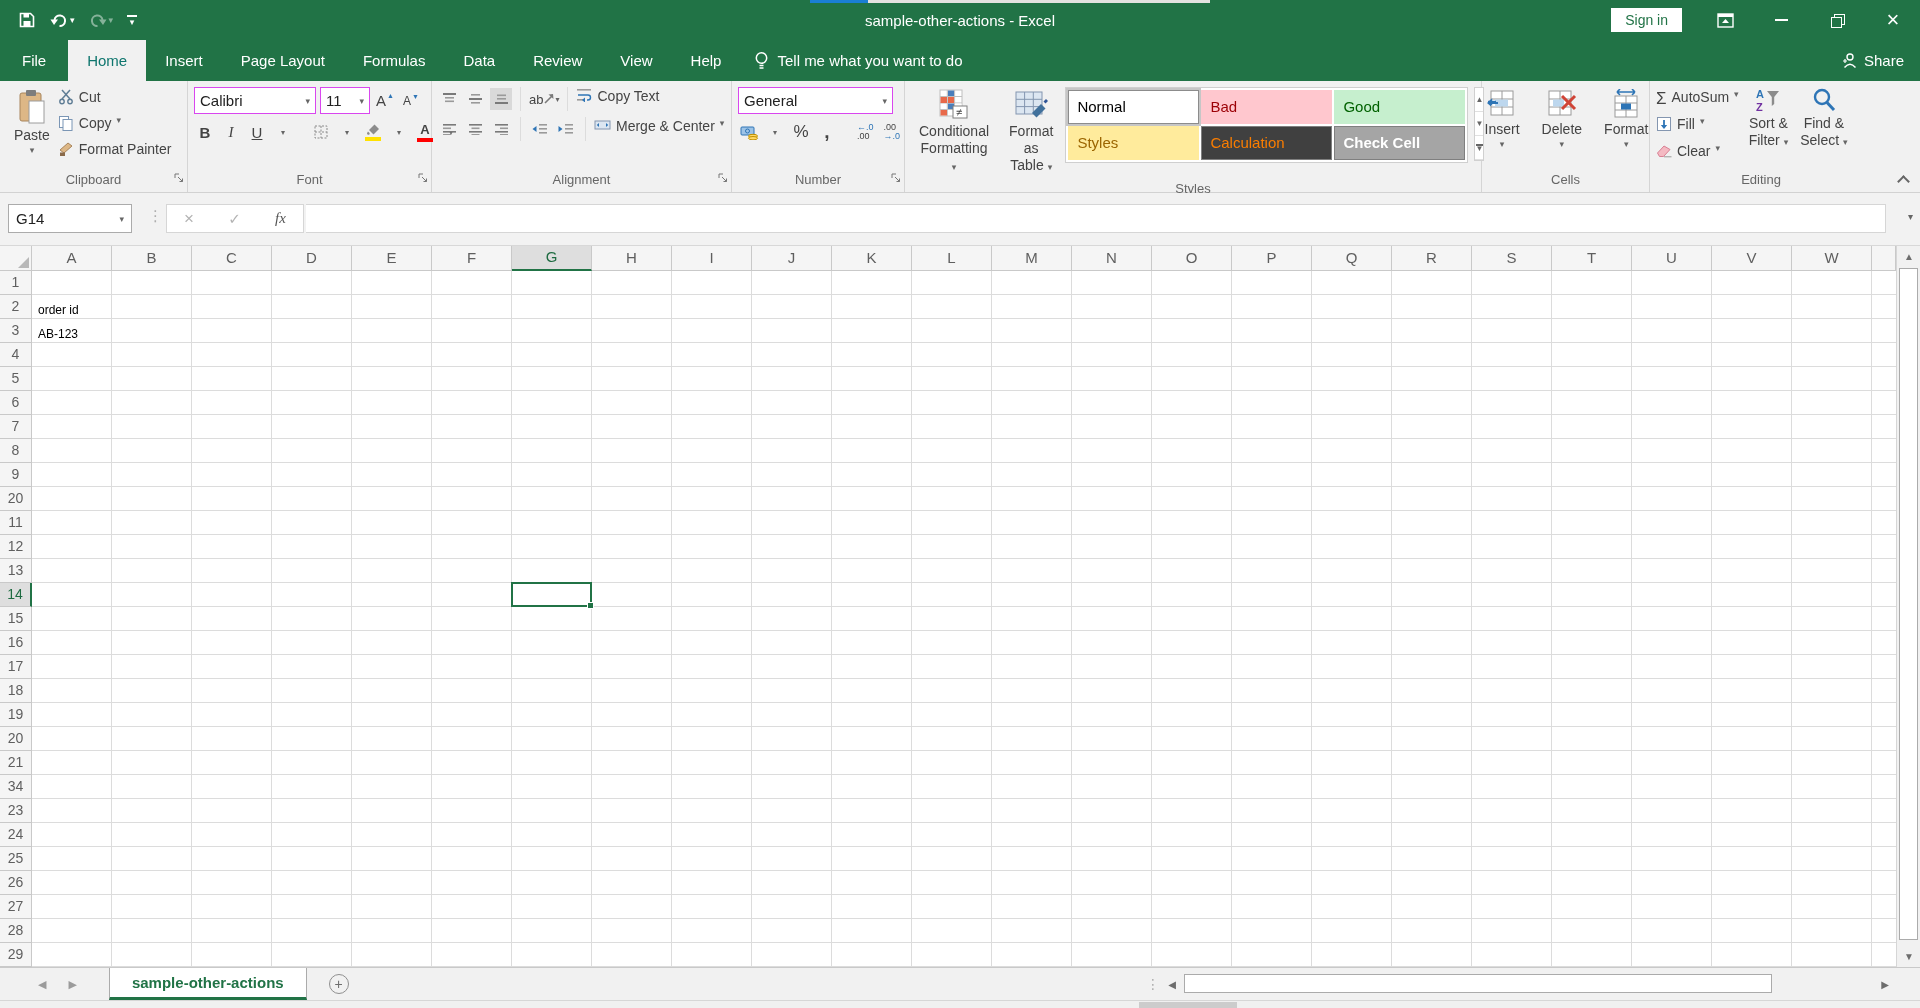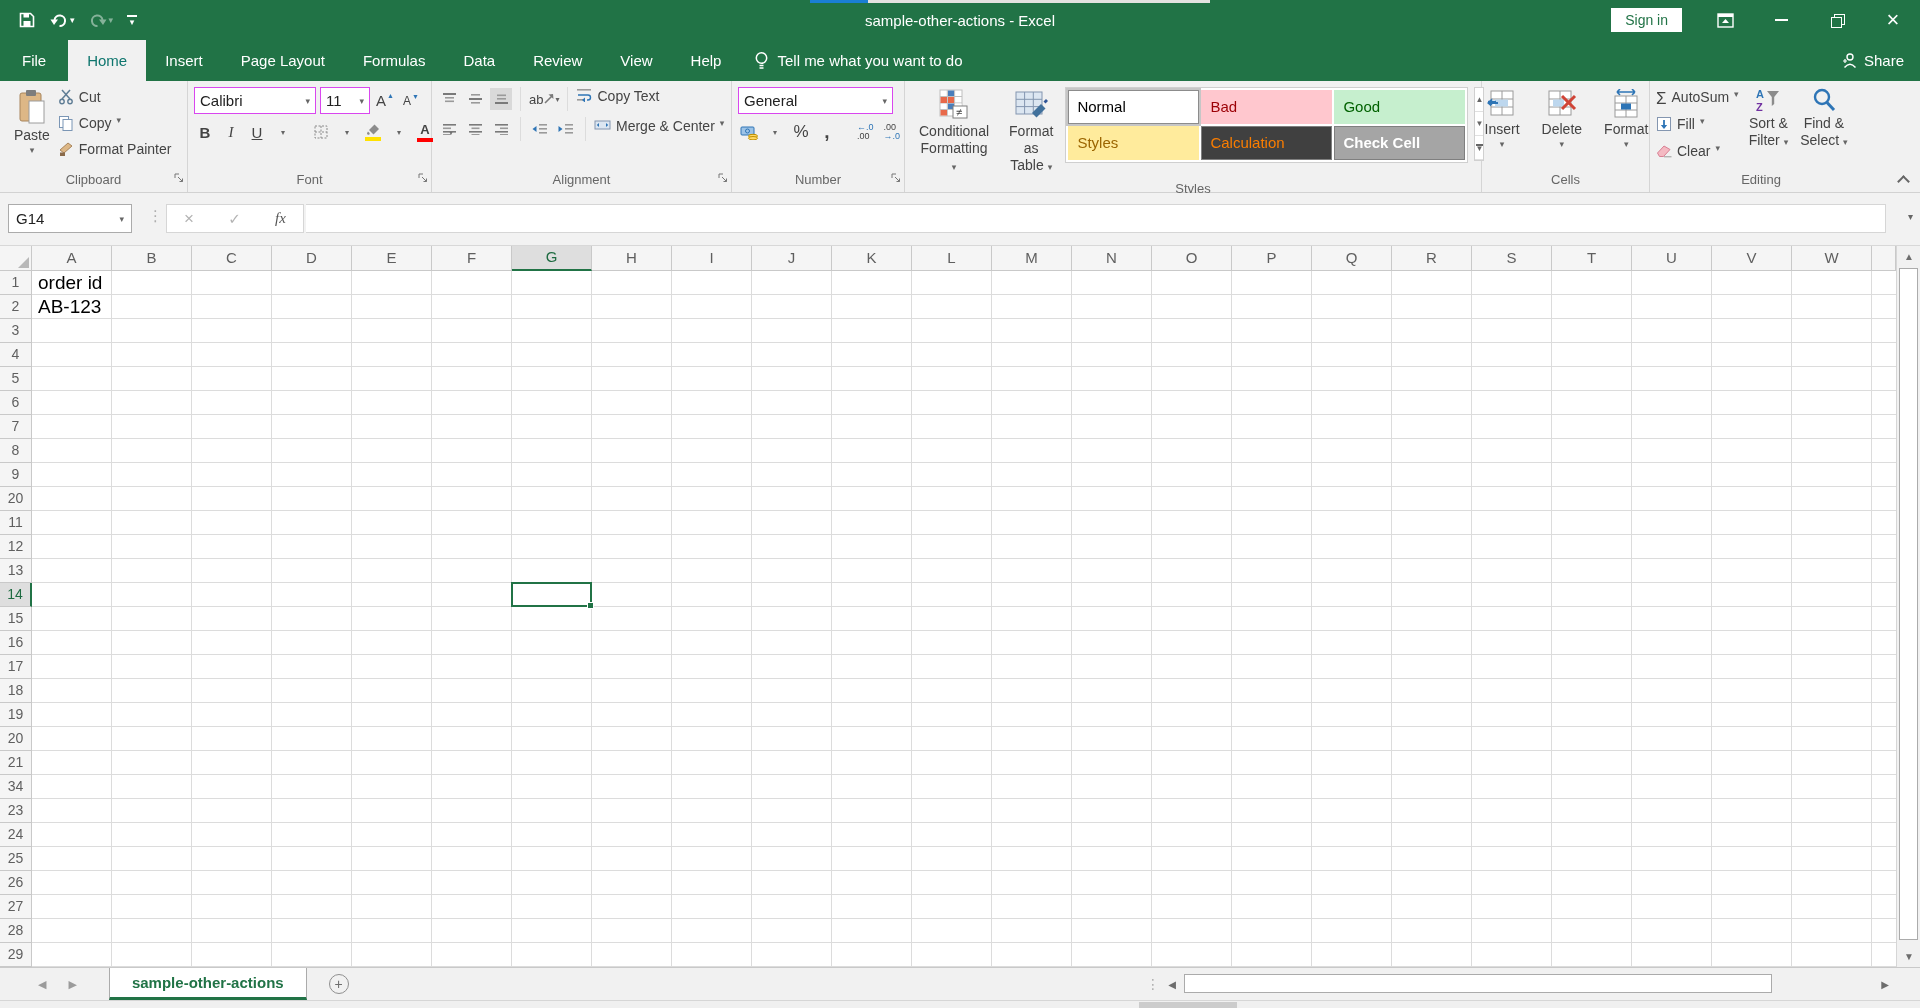--- a/index.html
+++ b/index.html
@@ -90,21 +90,21 @@
   .corner::after { content:""; position:absolute; right:2px; bottom:2px; border-left:11px solid transparent; border-bottom:11px solid #b8b8b8; }
   .colheaders { position:absolute; left:32px; top:0; height:25px; display:flex; }
   .colhdr { height:25px; border-right:1px solid #c9c9c9; border-bottom:1px solid #c9c9c9; background:#f5f5f5; color:#5f5f5f; font-size:15px; text-align:center; line-height:24px; cursor:pointer; }
   .colhdr.sel { background:#dedede; border-bottom:2px solid #217346; color:#1e6b41; line-height:22px; }
   .rowheaders { position:absolute; left:0; top:25px; width:32px; }
   .rowhdr { width:32px; height:24px; border-right:1px solid #c9c9c9; border-bottom:1px solid #c9c9c9; background:#f5f5f5; color:#5f5f5f; font-size:14px; text-align:center; line-height:23px; cursor:pointer; }
   .rowhdr.sel { background:#dedede; border-right:2px solid #217346; color:#1e6b41; }
   .cells-layer { position:absolute; left:32px; top:25px; width:1864px; height:696px; background-image:
       repeating-linear-gradient(to right, transparent 0 79px, #dcdcdc 79px 80px),
       repeating-linear-gradient(to bottom, transparent 0 23px, #dcdcdc 23px 24px); }
-  .cellval { position:absolute; height:24px; line-height:23px; font-size:19px; color:#000; white-space:nowrap; }
+  .cellval { position:absolute; height:24px; line-height:23px; font-size:12px; color:#000; white-space:nowrap;margin-top:28px; }
   .selbox { position:absolute; width:81px; height:25px; border:2px solid #217346; background:transparent; }
   .selhandle { position:absolute; right:-4px; bottom:-4px; width:7px; height:7px; background:#217346; border:1px solid #fff; }
 
   
   .vscroll { position:absolute; right:0; top:246px; width:24px; height:721px; background:#f1f1f1; border-left:1px solid #d6d6d6; }
   .vs-up, .vs-down { position:absolute; left:0; width:24px; height:21px; display:flex; align-items:center; justify-content:center; color:#6d6d6d; font-size:10px; cursor:pointer; }
   .vs-up { top:0; } .vs-down { bottom:0; }
   .vs-thumb { position:absolute; left:2px; top:22px; width:19px; height:672px; background:#fff; border:1px solid #ababab; cursor:grab; }
 
   

